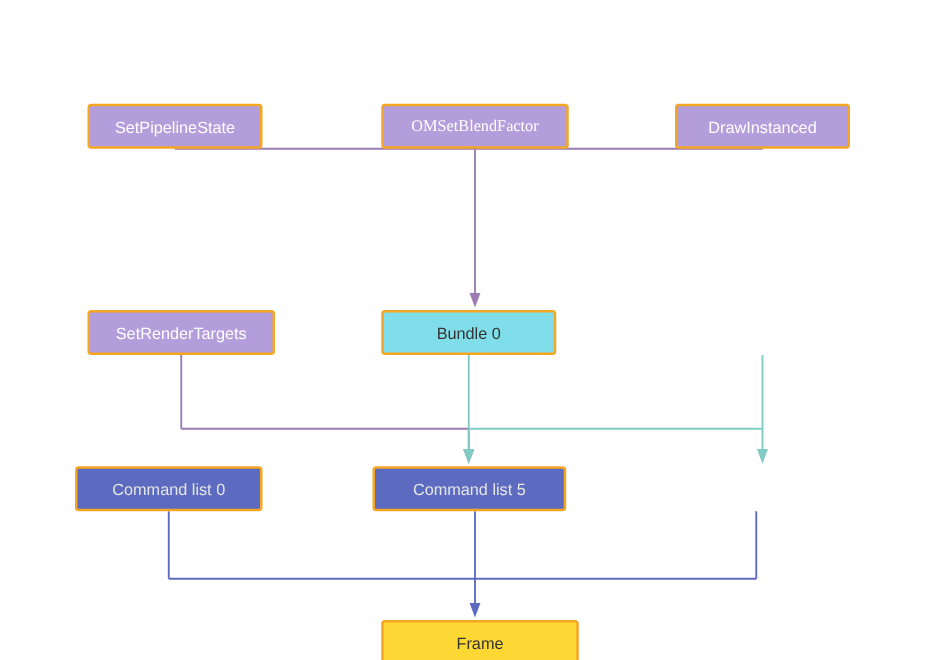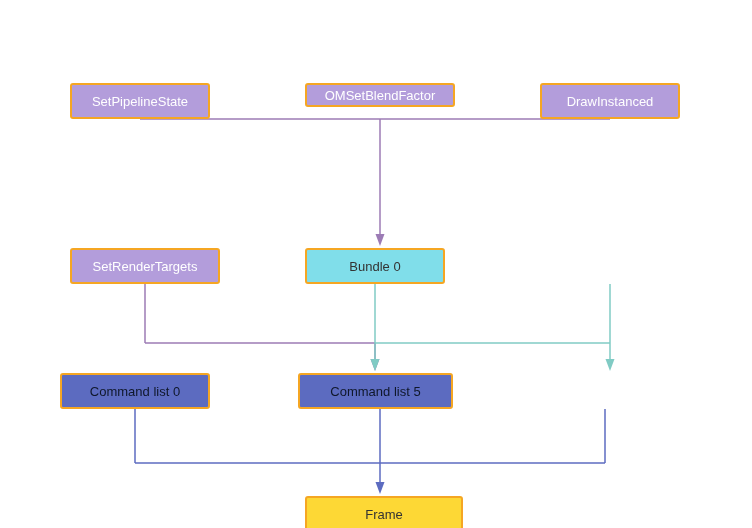--- a/index.html
+++ b/index.html
@@ -37,21 +37,21 @@
     .teal {
       background: #80deea;
       border: 2px solid #f5a623;
       color: #333;
       border-radius: 3px;
     }
     
     .blue {
       background: #5c6bc0;
       border: 2px solid #f5a623;
-      color: #0f172a;
+      color: #e5e5e5;
       border-radius: 3px;
     }
     
     .yellow {
       background: #fdd835;
       border: 2px solid #f5a623;
       color: #333;
       border-radius: 3px;
     }
     svg#arrows {
@@ -105,21 +105,21 @@
     <line x1="605" y1="361" x2="605" y2="415" stroke="#5c6bc0" stroke-width="1.5"></line>
     <line x1="380" y1="415" x2="605" y2="415" stroke="#5c6bc0" stroke-width="1.5"></line>
     <line x1="380" y1="361" x2="380" y2="415" stroke="#5c6bc0" stroke-width="1.5"></line>
     <line x1="380" y1="415" x2="380" y2="443" stroke="#5c6bc0" stroke-width="1.5" marker-end="url(#arr-blue)"></line>
   </svg>
 
   <div class="node purple" style="left:70px; top:35px; width:140px; height:36px;">
     <span>SetPipelineState</span>
   </div>
 
-  <div class="node purple" style="left:305px; top:35px; width:150px; height:24px;">
+  <div class="node purple" style="left:305px; top:35px; width:150px; height:36px;font-family:Liberation Serif, serif;">
     <span>OMSetBlendFactor</span>
   </div>
 
   <div class="node purple" style="left:70px; top:200px; width:150px; height:36px;">
     <span>SetRenderTargets</span>
   </div>
 
   <div class="node purple" style="left:540px; top:35px; width:140px; height:36px;">
     <span>DrawInstanced</span>
   </div>

